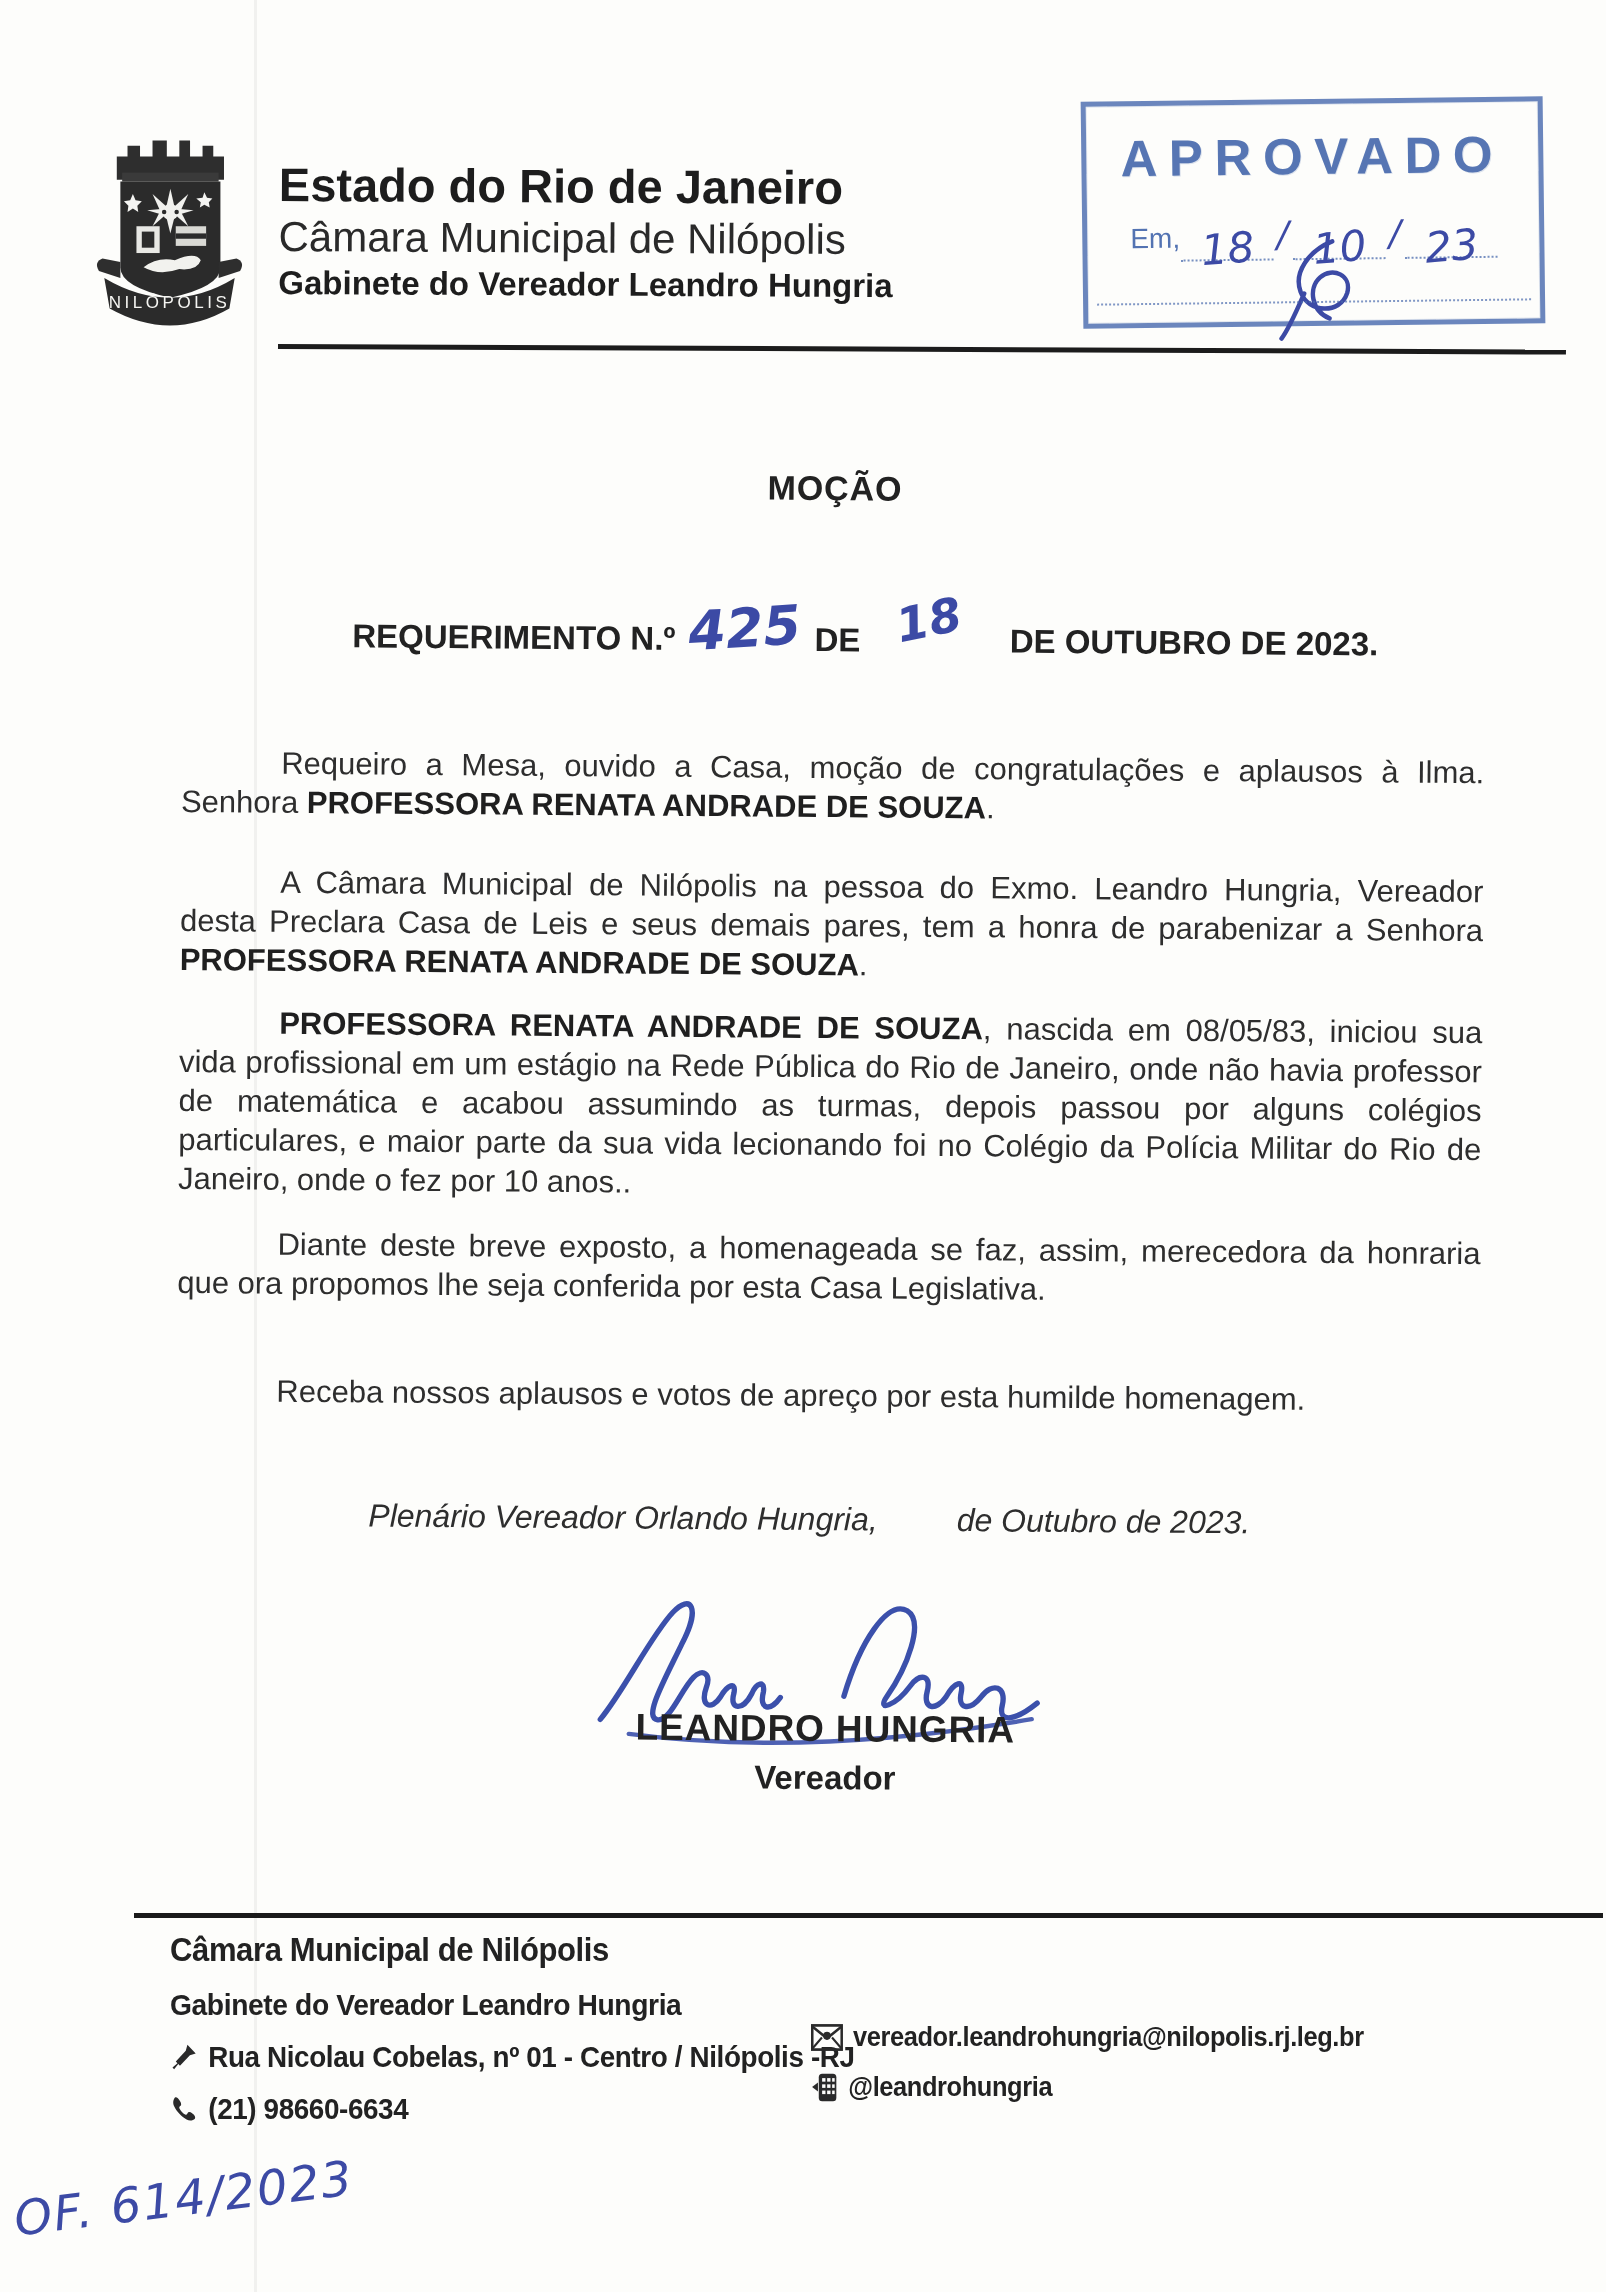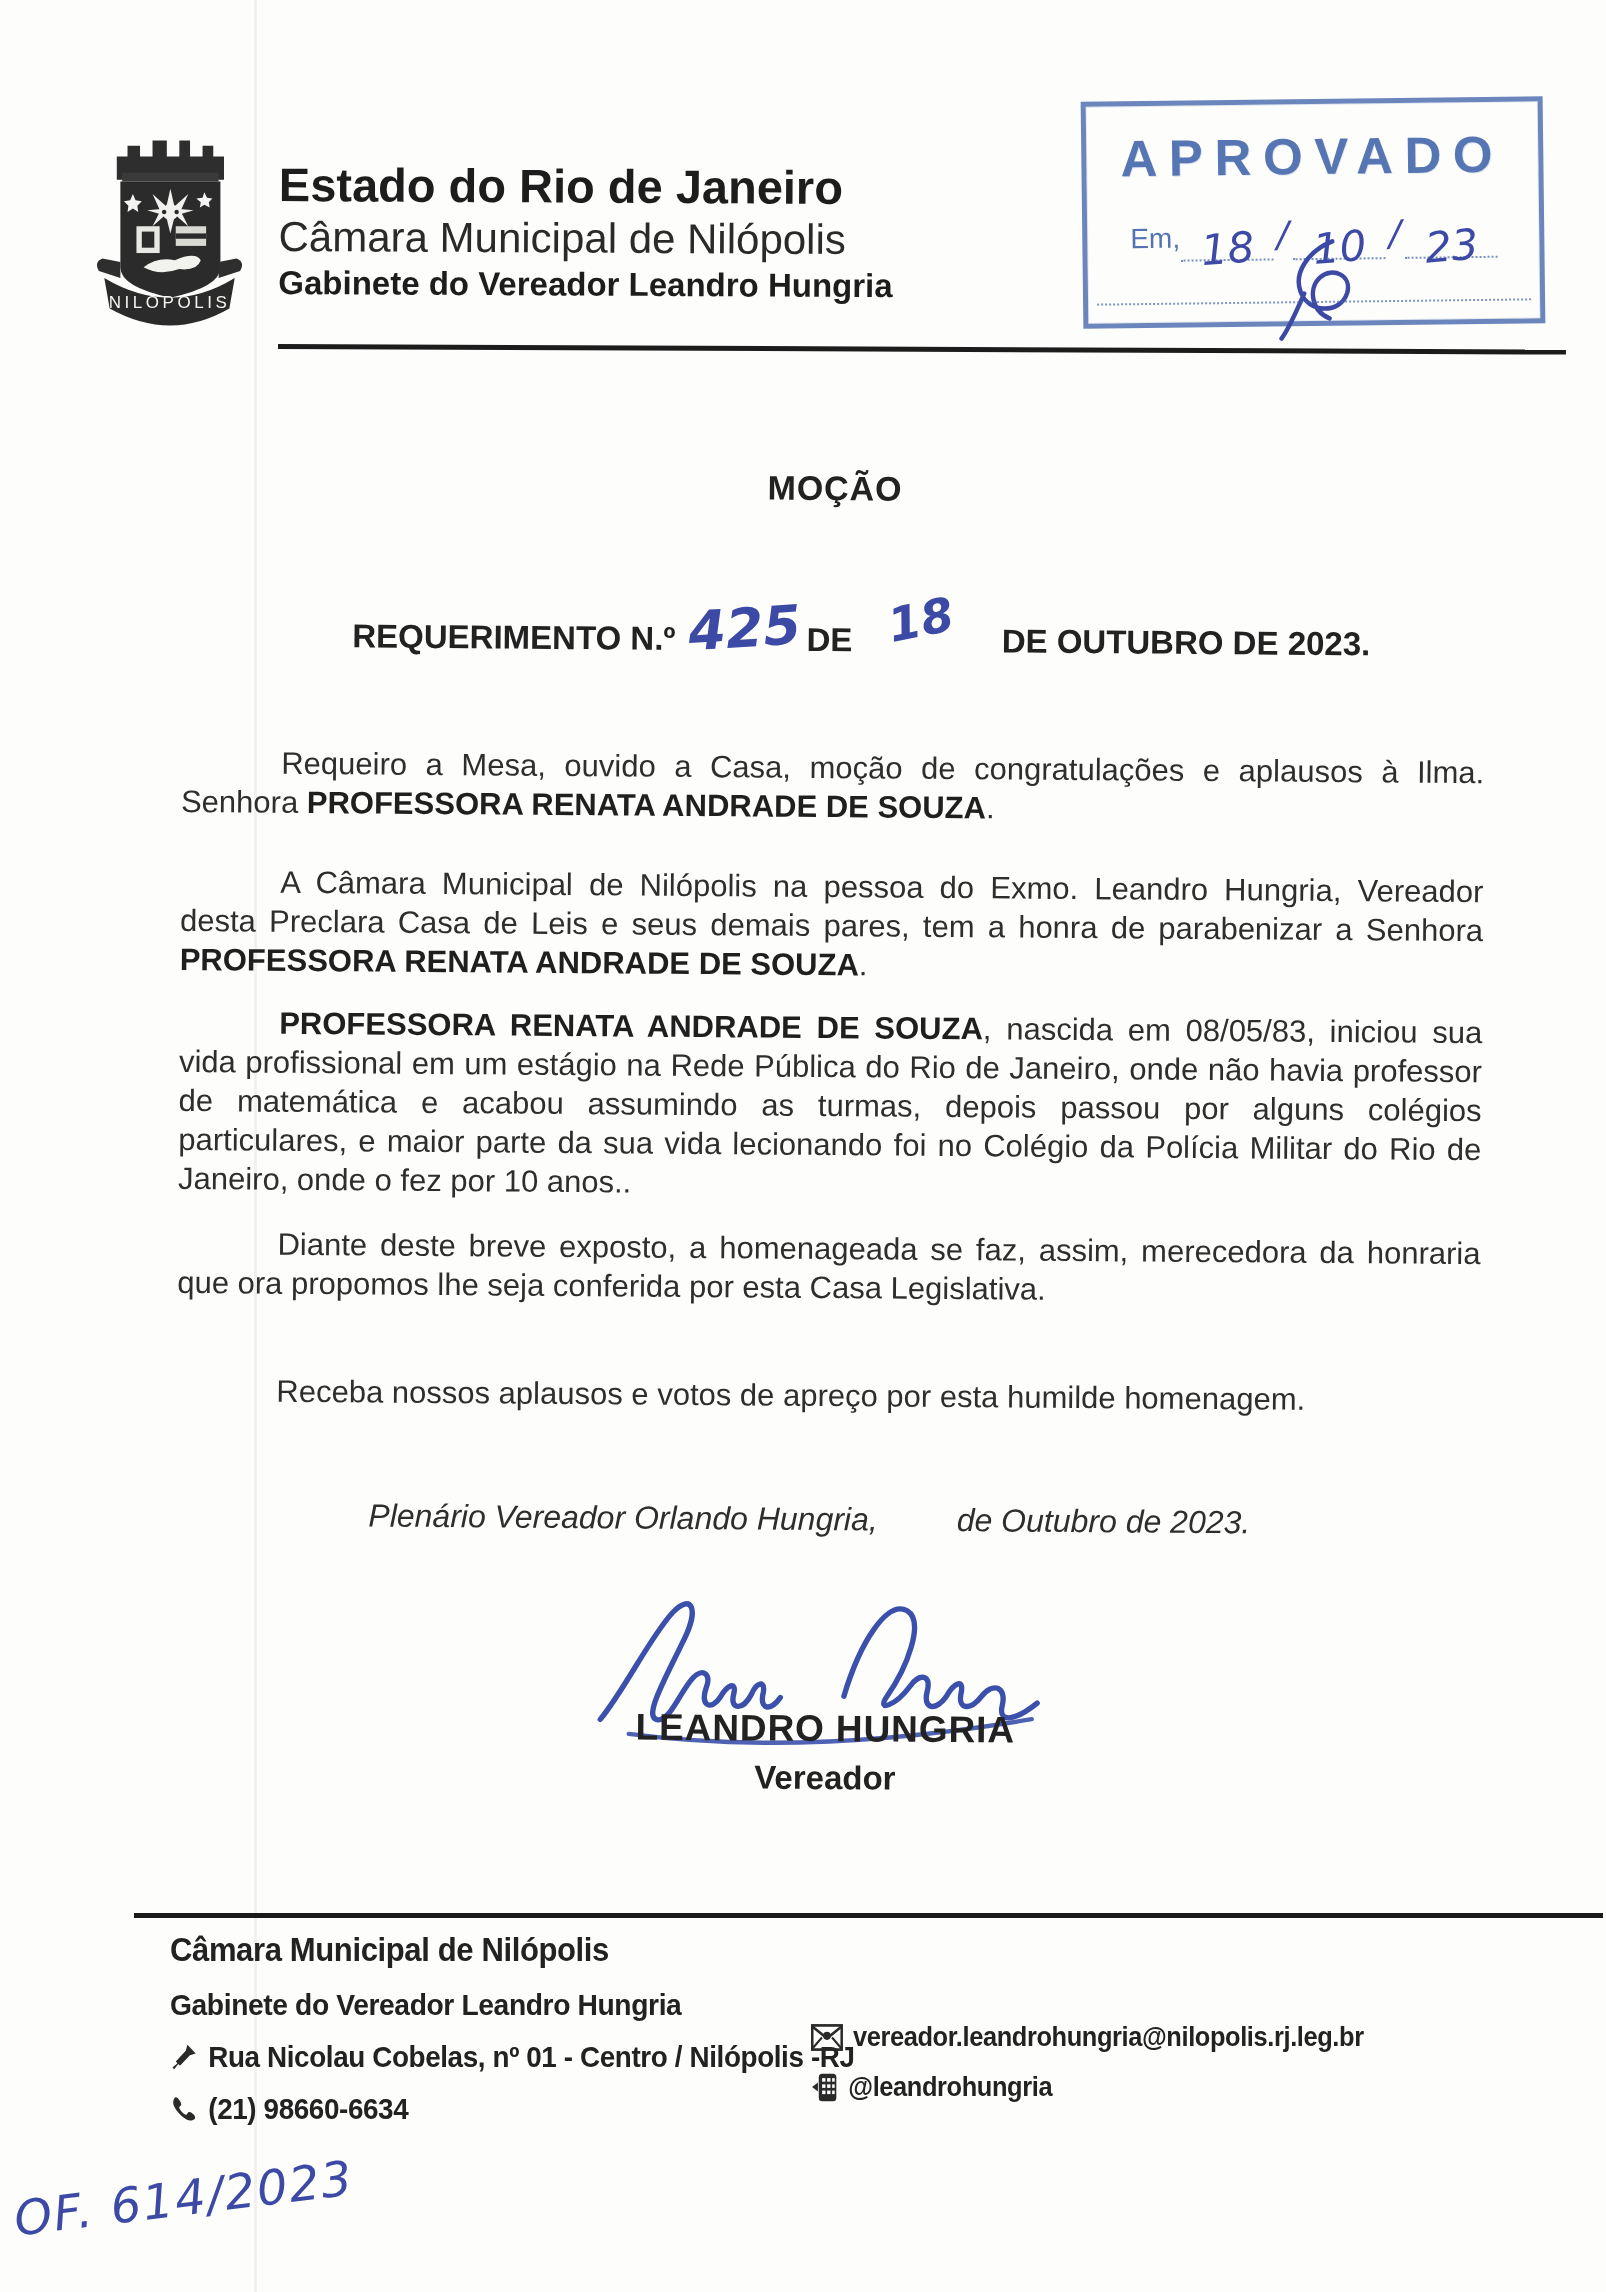--- a/index.html
+++ b/index.html
@@ -66,21 +66,21 @@
     margin:43px 0 0 0;text-align:center;
     font-size:34px;font-weight:bold;letter-spacing:0.9px;color:#222;
   }
   .req-line{
     margin-top:93px;margin-left:170px;
     font-size:33px;font-weight:bold;color:#222;
     white-space:nowrap;
   }
   .req-num{font-size:54px;display:inline-block;transform:rotate(-4deg) translateY(-3.6px);margin:0 1.8px 0 12.5px;}
   .req-day{font-size:47px;display:inline-block;transform:rotate(-12deg) translateY(-16px);margin:0 45px 0 39px;}
-  .req-de{margin-left:4px;}
+  .req-de{margin-left:12px;}
   .body-p{
     margin:0;font-size:31px;line-height:39px;
     text-align:justify;text-indent:100px;color:#2e2e2e;
   }
   .body-p b{color:#1f1f1f;}
   .mt-p1{margin-top:84px;}
   .mt-p2{margin-top:41px;}
   .mt-p3{margin-top:24px;}
   .mt-p4{margin-top:26px;}
   .mt-p5{margin-top:69px;}

